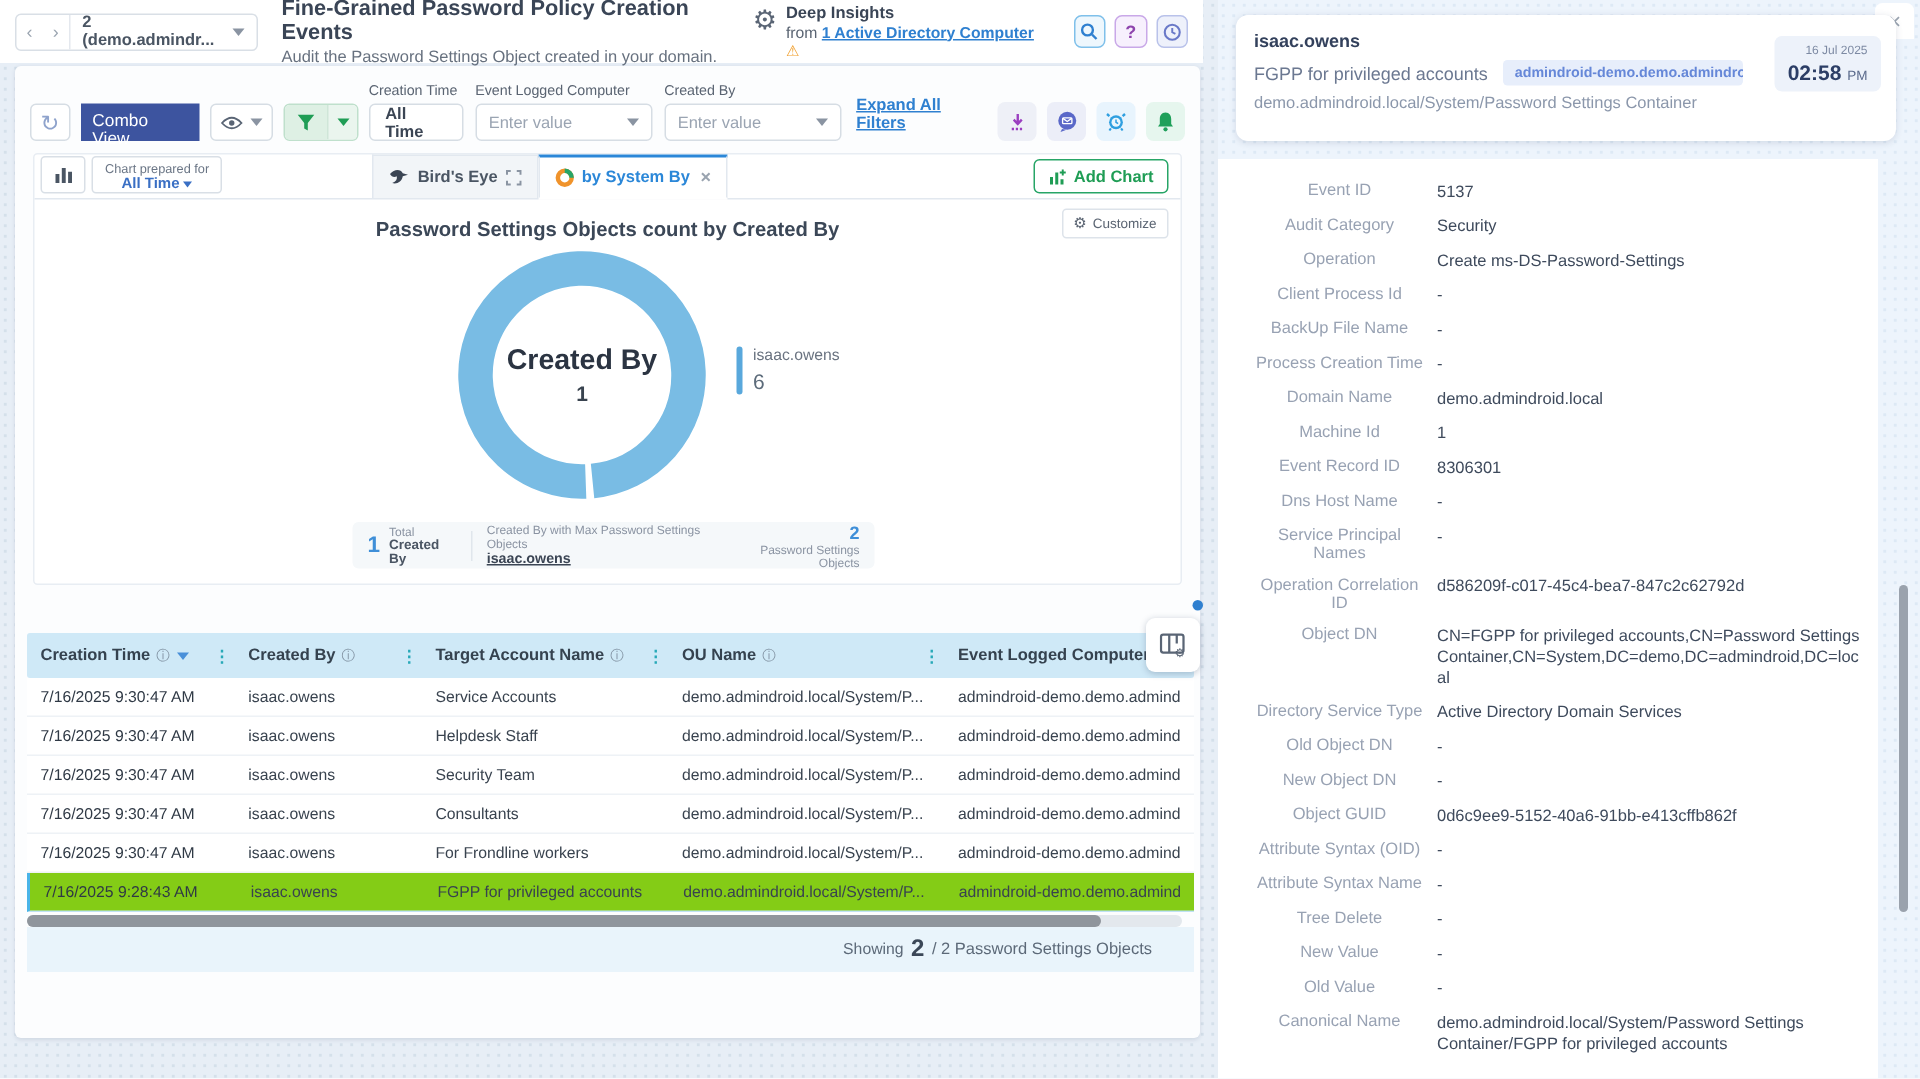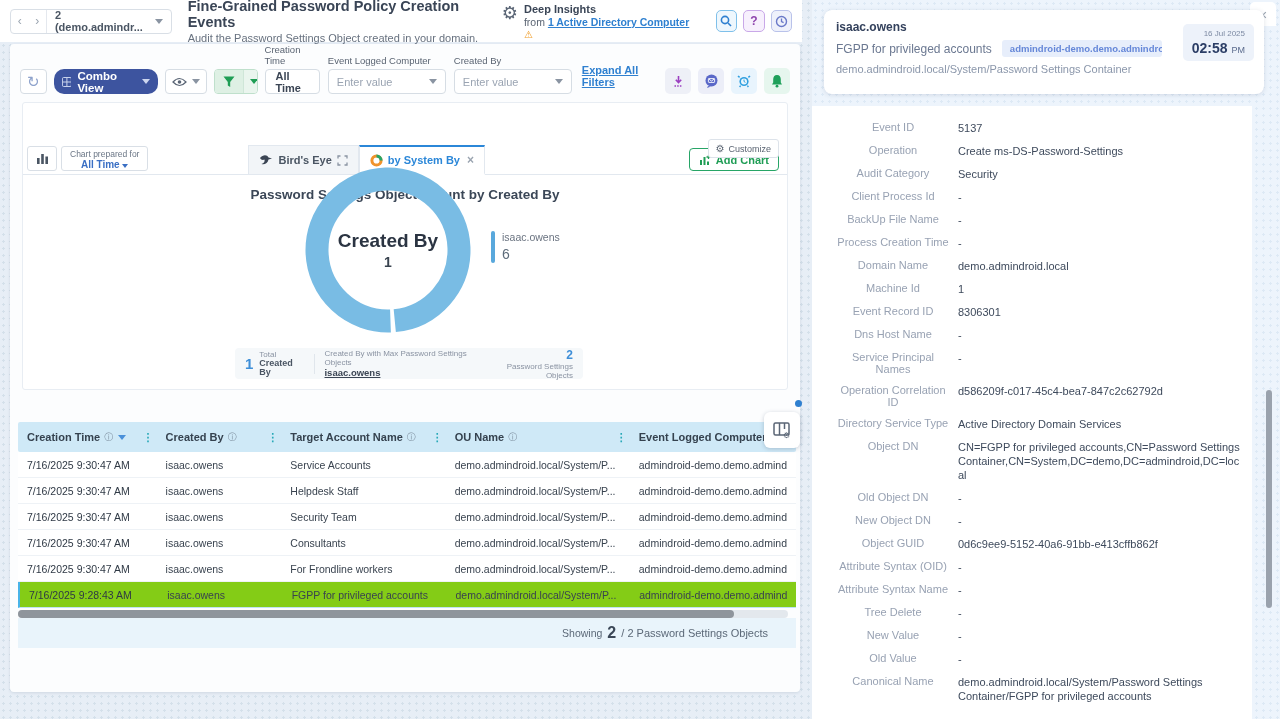--- a/index.html
+++ b/index.html
@@ -28,41 +28,41 @@
   .sq-help { border:1.5px solid #c9a8e8; background:#f7f0fd; color:#8e44ad; font-size:12px; }
   .sq-hist { border:1.5px solid #b9c2ea; background:#eef1fb; }
 
   .main-card { position:absolute; left:10px; top:44px; width:790px; height:648px; background:#fcfdfe; border-radius:4px; box-shadow:0 1px 3px rgba(40,60,90,.12); }
 
   
   .toolbar { position:absolute; left:0; top:6px; width:100%; height:50px; display:flex; align-items:flex-end; padding:0 10px 6px 10px; }
   .tb-item { margin-right:7px; }
   .icon-box { height:25px; border:1px solid #d6dde4; border-radius:4px; background:#fff; display:flex; align-items:center; padding:0 6px; cursor:pointer; color:#7c93c4; }
   .refresh-g { font-size:15px; color:#8fa3cc; }
-  .combo-btn { height:25px; background:#3d549f; border-radius:10px; color:#fff; display:flex; align-items:center; font-size:11.5px; font-weight:bold; padding:0 8px; cursor:pointer; gap:6px; }
+  .combo-btn { height:25px; background:#3d549f; border-radius:0; color:#fff; display:flex; align-items:center; font-size:11.5px; font-weight:normal; padding:0 8px; cursor:pointer; gap:6px;flex-direction:column; }
   .combo-caret { border-top-color:#cdd6ef; margin-left:2px; border-left-width:4px; border-right-width:4px; }
   .eye-btn { gap:5px; }
   .funnel-btn { height:25px; display:flex; align-items:center; border:1px solid #bfe0cc; border-radius:4px; overflow:hidden; cursor:pointer; }
   .funnel-l { background:#def0e4; height:100%; display:flex; align-items:center; padding:0 8px; }
   .funnel-r { background:#eaf5ee; height:100%; display:flex; align-items:center; padding:0 6px; border-left:1px solid #cfe6d8; }
   .filter-group { display:flex; flex-direction:column; margin-right:8px; }
   .filter-label { font-size:9.5px; color:#5a6472; margin-bottom:3px; }
   .filter-btn { height:25px; border:1px solid #d6dde4; border-radius:4px; background:#fff; font-size:11px; font-weight:bold; color:#3b4554; display:flex; align-items:center; padding:0 10px; cursor:pointer; }
   .filter-select { width:118px; height:25px; border:1px solid #d6dde4; border-radius:4px; background:#fff; font-size:11px; color:#9aa4b2; display:flex; align-items:center; justify-content:space-between; padding:0 8px; cursor:pointer; }
   .expand-link { font-size:11px; color:#2f80d0; text-decoration:underline; font-weight:bold; margin:0 4px 6px 2px; align-self:flex-end; cursor:pointer; }
   .tb-right { margin-left:auto; display:flex; align-items:flex-end; gap:7px; }
   .tint-btn { width:26px; height:26px; border-radius:5px; display:flex; align-items:center; justify-content:center; cursor:pointer; }
   .t-dl { background:#eef0f7; }
   .t-chat { background:#eceef8; }
   .t-alarm { background:#e8f4fd; }
   .t-bell { background:#e6f6ee; }
 
   
   .chart-card { position:absolute; left:12px; top:58px; width:766px; height:288px; background:#fff; border:1px solid #e8edf3; border-radius:3px; }
-  .tabs-row { display:flex; align-items:stretch; height:30px; border-bottom:1px solid #e2e8ef; position:relative;margin-top:42px; }
+  .tabs-row { display:flex; align-items:stretch; height:30px; border-bottom:1px solid #e2e8ef; position:relative; }
   .chart-ico-btn { width:30px; border:1px solid #d9dfe6; border-radius:3px; margin:1px 4px 3px 4px; display:flex; align-items:center; justify-content:center; cursor:pointer; background:#fff; }
   .prepared-btn { border:1px solid #d9dfe6; border-radius:3px; margin:1px 0 3px 0; padding:2px 8px; text-align:center; cursor:pointer; background:#fff; }
   .prep-1 { font-size:8.5px; color:#6a7585; }
   .prep-2 { font-size:10px; font-weight:bold; color:#3a6fc4; }
   .tab { display:flex; align-items:center; gap:5px; padding:0 10px; font-size:11px; color:#4a5563; cursor:pointer; }
   .tab-birds { background:#f2f5f8; border:1px solid #e2e8ef; border-bottom:none; margin-left:100px; font-weight:bold; }
   .tab-active { background:#fff; border:1px solid #e2e8ef; border-bottom:2px solid #fff; border-top:2px solid #2b87d8; color:#2b87d8; font-weight:bold; margin-bottom:-1px; }
   .tab-close { color:#9aa4b0; font-size:12px; margin-left:2px; cursor:pointer; }
   .add-chart { margin-left:auto; margin-right:8px; align-self:center; border:1.5px solid #27a567; color:#1f9d55; background:#fff; border-radius:4px; height:23px; display:flex; align-items:center; gap:5px; padding:0 9px; font-size:11px; font-weight:bold; cursor:pointer; }
   .customize { position:absolute; right:8px; top:36px; border:1px solid #dde3ea; border-radius:3px; background:#fff; color:#5a6472; font-size:9px; display:flex; align-items:center; gap:4px; padding:3px 7px; cursor:pointer; }
@@ -450,28 +450,28 @@
         <div class="d-date">16 Jul 2025</div>
         <div class="d-time"><span>02:58</span> <span class="d-mer">PM</span></div>
       </div>
     </div>
     <div class="d-fields" id="dfields">
         <div class="f-row">
           <div class="f-label">Event ID</div>
           <div class="f-value">5137</div>
         </div>
         <div class="f-row">
+          <div class="f-label">Audit Category</div>
+          <div class="f-value">Security</div>
+        </div>
+        <div class="f-row">
           <div class="f-label">Operation</div>
           <div class="f-value">Create ms-DS-Password-Settings</div>
         </div>
         <div class="f-row">
-          <div class="f-label">Audit Category</div>
-          <div class="f-value">Security</div>
-        </div>
-        <div class="f-row">
           <div class="f-label">Client Process Id</div>
           <div class="f-value">-</div>
         </div>
         <div class="f-row">
           <div class="f-label">BackUp File Name</div>
           <div class="f-value">-</div>
         </div>
         <div class="f-row">
           <div class="f-label">Process Creation Time</div>
           <div class="f-value">-</div>
@@ -494,28 +494,28 @@
         </div>
         <div class="f-row">
           <div class="f-label">Service Principal Names</div>
           <div class="f-value">-</div>
         </div>
         <div class="f-row">
           <div class="f-label">Operation Correlation ID</div>
           <div class="f-value">d586209f-c017-45c4-bea7-847c2c62792d</div>
         </div>
         <div class="f-row">
+          <div class="f-label">Object DN</div>
+          <div class="f-value">CN=FGPP for privileged accounts,CN=Password Settings Container,CN=System,DC=demo,DC=admindroid,DC=local</div>
+        </div>
+        <div class="f-row">
           <div class="f-label">Directory Service Type</div>
           <div class="f-value">Active Directory Domain Services</div>
         </div>
         <div class="f-row">
-          <div class="f-label">Object DN</div>
-          <div class="f-value">CN=FGPP for privileged accounts,CN=Password Settings Container,CN=System,DC=demo,DC=admindroid,DC=local</div>
-        </div>
-        <div class="f-row">
           <div class="f-label">Old Object DN</div>
           <div class="f-value">-</div>
         </div>
         <div class="f-row">
           <div class="f-label">New Object DN</div>
           <div class="f-value">-</div>
         </div>
         <div class="f-row">
           <div class="f-label">Object GUID</div>
           <div class="f-value">0d6c9ee9-5152-40a6-91bb-e413cffb862f</div>

